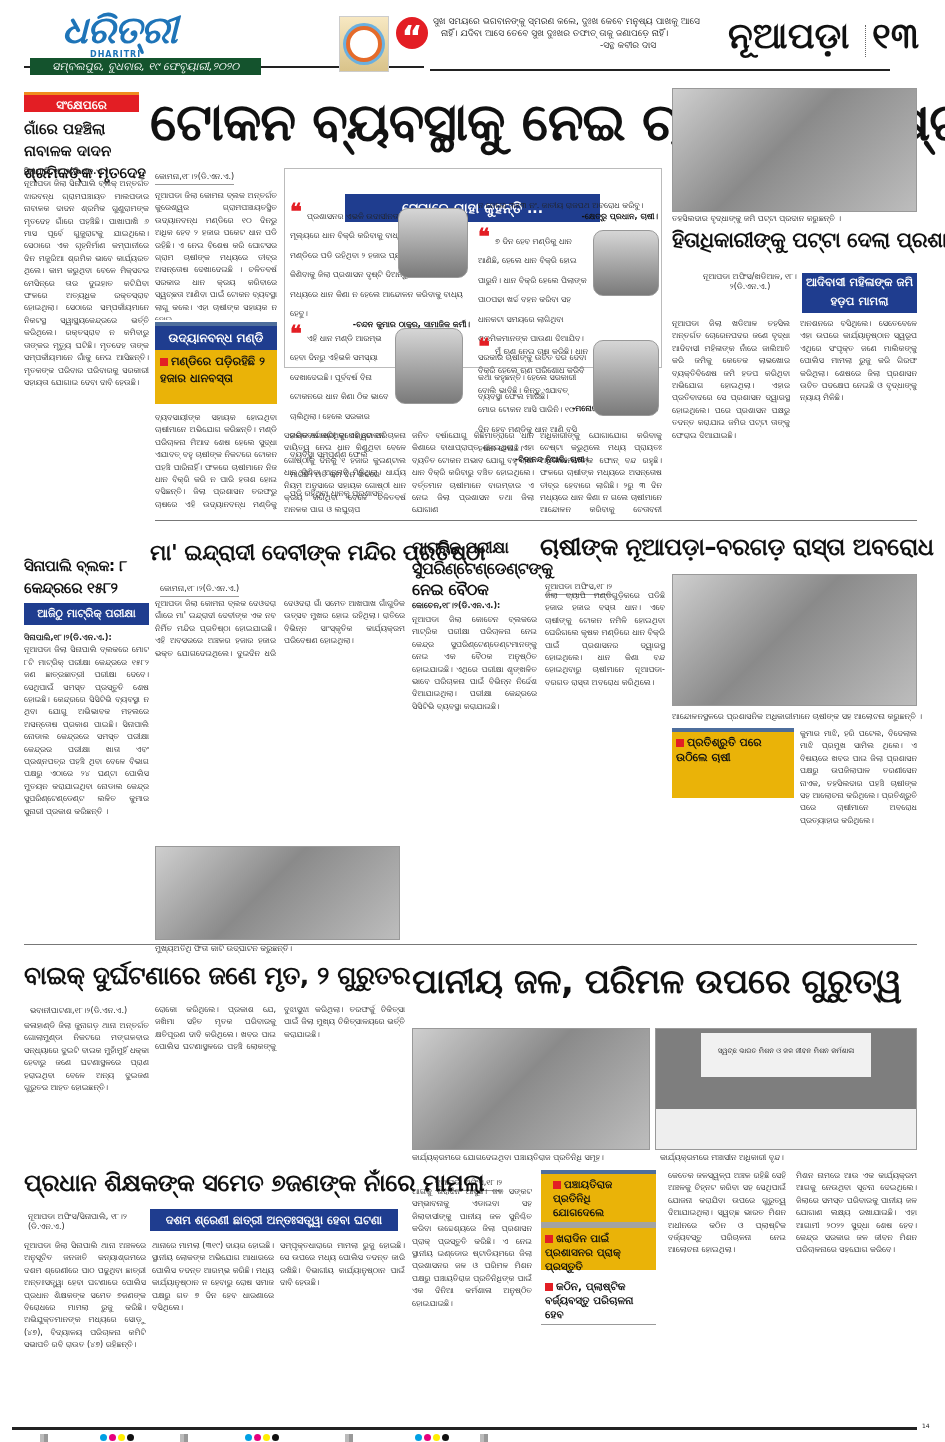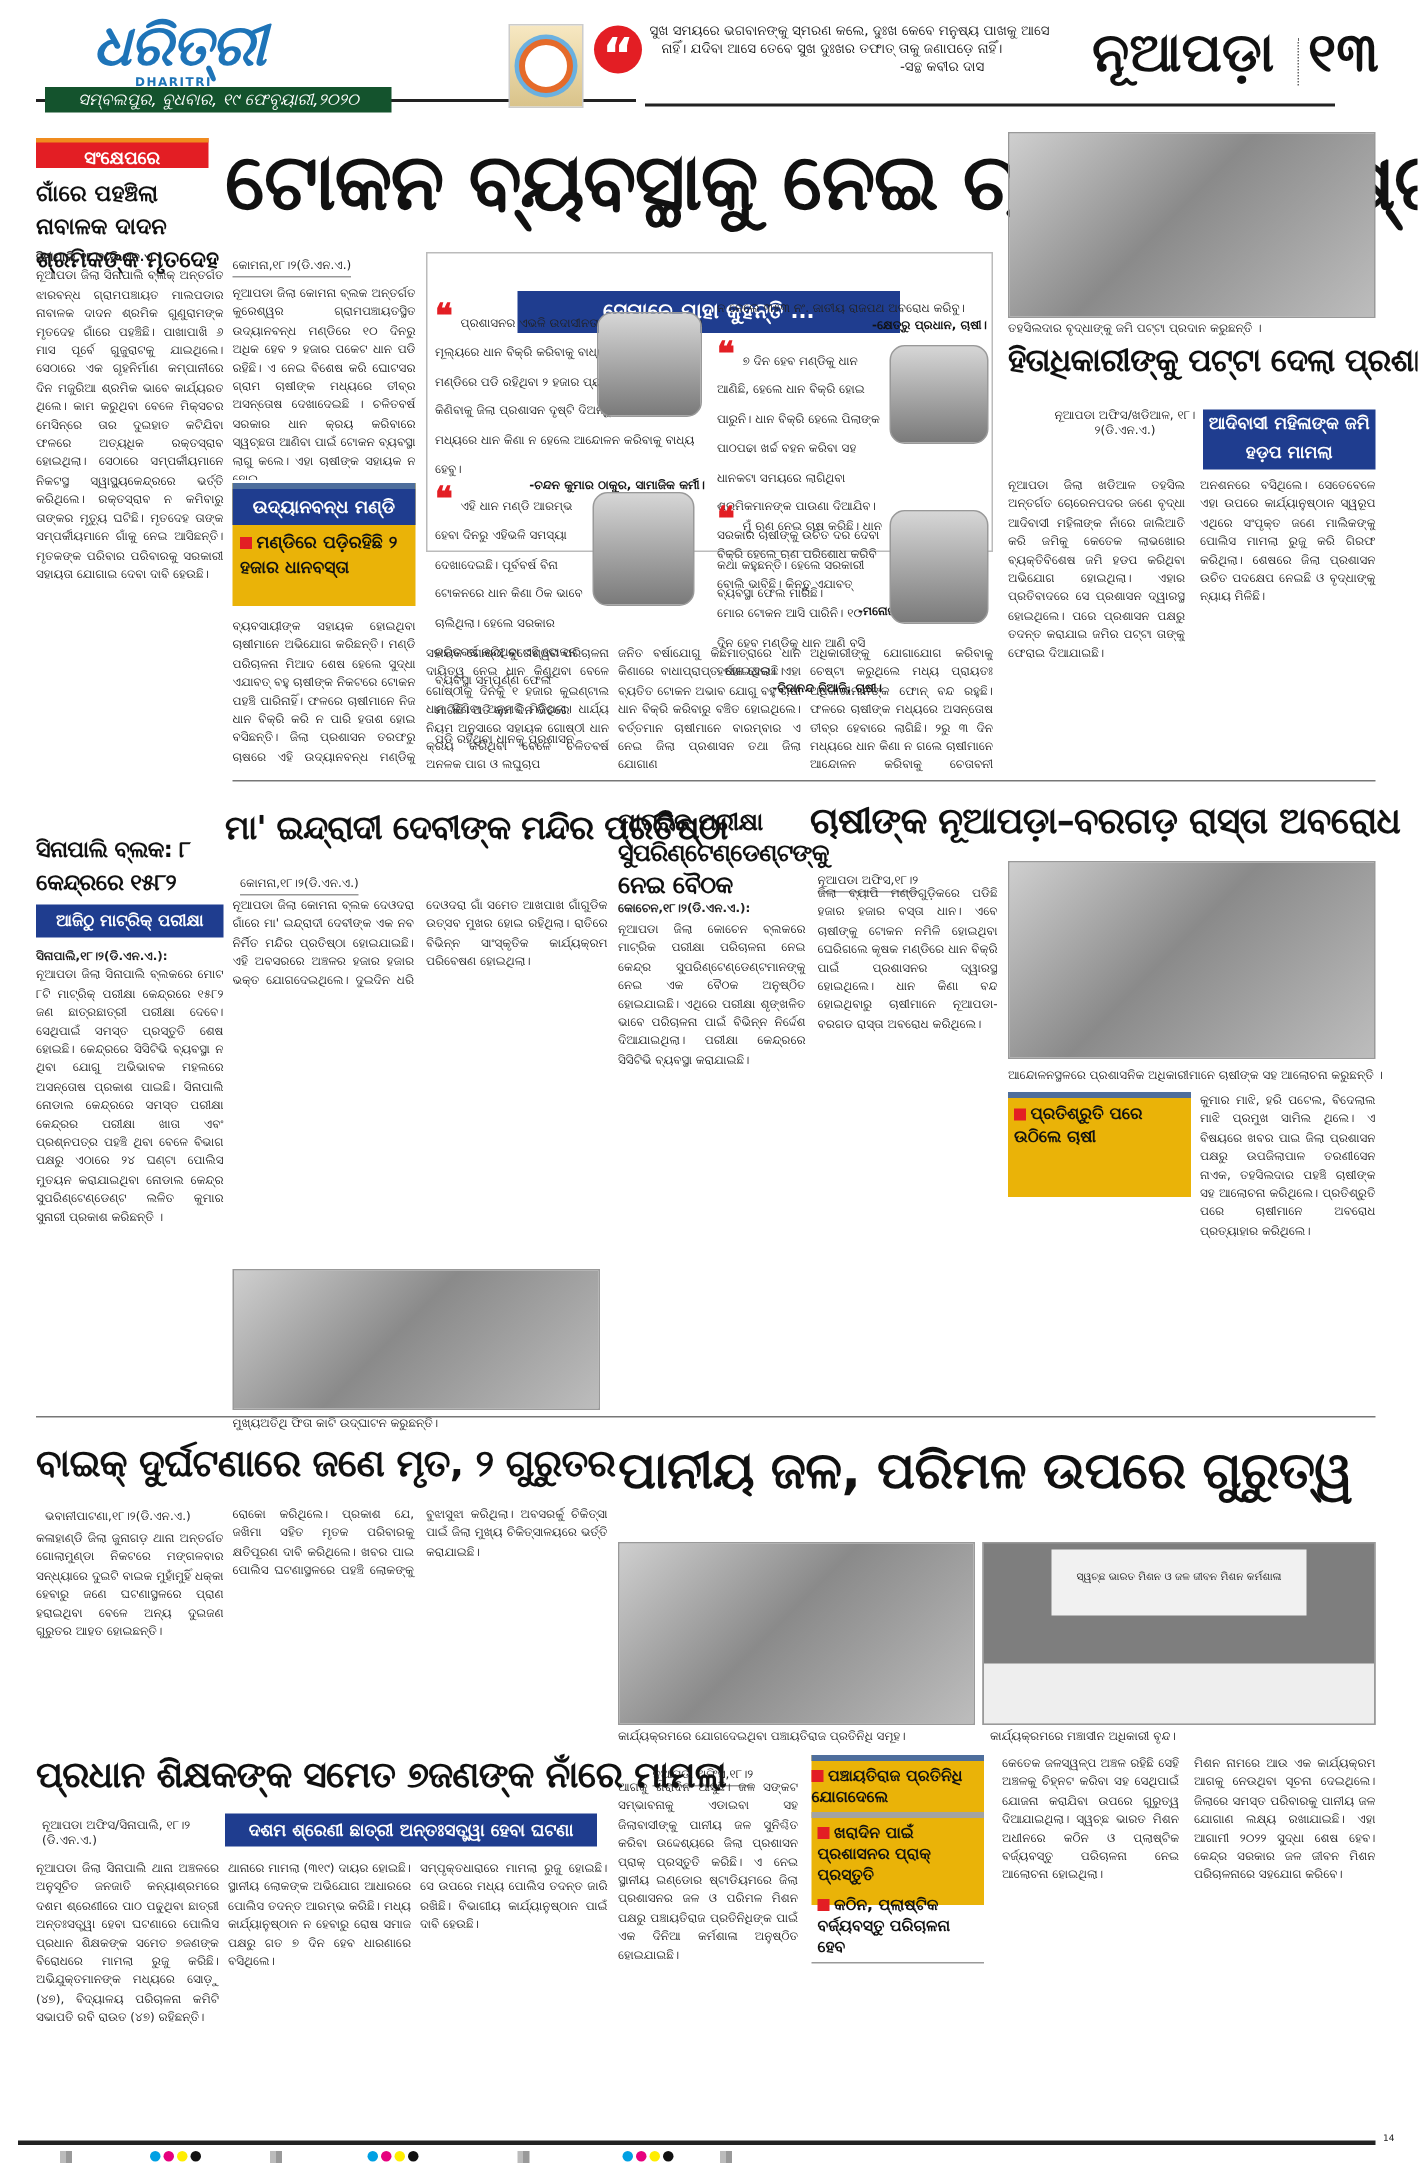--- a/index.html
+++ b/index.html
@@ -159,34 +159,34 @@
 <div class="abs sidebox" style="left:672px;top:728px;width:122px;height:70px;">
   <div class="box-item" style="font-size:11px;line-height:15px;padding:3px 4px;"><span class="red-sq"></span><span>ପ୍ରତିଶ୍ରୁତି ପରେ ଉଠିଲେ ଚାଷୀ</span></div>
 </div>
 <div class="abs body-text" style="left:800px;top:728px;width:117px;height:210px;">କୁମାର ମାଝି, ହରି ପଟେଲ, ବିଦେଲାଲ ମାଝି ପ୍ରମୁଖ ସାମିଲ ଥିଲେ। ଏ ବିଷୟରେ ଖବର ପାଇ ଜିଲା ପ୍ରଶାସନ ପକ୍ଷରୁ ଉପଜିଲାପାଳ ତରଣୀସେନ ନାଏକ, ତହସିଲଦାର ପହଞ୍ଚି ଚାଷୀଙ୍କ ସହ ଆଲୋଚନା କରିଥିଲେ। ପ୍ରତିଶ୍ରୁତି ପରେ ଚାଷୀମାନେ ଅବରୋଧ ପ୍ରତ୍ୟାହାର କରିଥିଲେ।</div>
 
 <div class="abs hr" style="left:24px;top:944px;width:893px;"></div>
 
 <div class="abs h2" style="left:24px;top:962px;width:385px;font-size:25px;white-space:nowrap;">ବାଇକ୍ ଦୁର୍ଘଟଣାରେ ଜଣେ ମୃତ, ୨ ଗୁରୁତର</div>
 <div class="abs caption" style="left:30px;top:1006px;">ଭବାନୀପାଟଣା,୧୮।୨(ଡି.ଏନ.ଏ.)</div>
 <div class="abs body-text" style="left:24px;top:1020px;width:125px;height:135px;">କଳାହାଣ୍ଡି ଜିଲା ଜୁନାଗଡ଼ ଥାନା ଅନ୍ତର୍ଗତ ଗୋଲାମୁଣ୍ଡା ନିକଟରେ ମଙ୍ଗଳବାର ସନ୍ଧ୍ୟାରେ ଦୁଇଟି ବାଇକ ମୁହାଁମୁହିଁ ଧକ୍କା ହେବାରୁ ଜଣେ ଘଟଣାସ୍ଥଳରେ ପ୍ରାଣ ହରାଇଥିବା ବେଳେ ଅନ୍ୟ ଦୁଇଜଣ ଗୁରୁତର ଆହତ ହୋଇଛନ୍ତି।</div>
-<div class="abs body-text" style="left:155px;top:1004px;width:250px;height:150px;column-count:2;column-gap:8px;">ରୋକୋ କରିଥିଲେ। ପ୍ରକାଶ ଯେ, ଜଖିମା ସହିତ ମୃତକ ପରିବାରକୁ କ୍ଷତିପୂରଣ ଦାବି କରିଥିଲେ। ଖବର ପାଇ ପୋଲିସ ଘଟଣାସ୍ଥଳରେ ପହଞ୍ଚି ଲୋକଙ୍କୁ ବୁଝାସୁଝା କରିଥିଲା। ଅବସରର୍କୁ ଚିକିତ୍ସା ପାଇଁ ଜିଲା ମୁଖ୍ୟ ଚିକିତ୍ସାଳୟରେ ଭର୍ତ୍ତି କରାଯାଇଛି।</div>
+<div class="abs body-text" style="left:155px;top:1004px;width:250px;height:150px;column-count:2;column-gap:8px;">ରୋକୋ କରିଥିଲେ। ପ୍ରକାଶ ଯେ, ଜଖିମା ସହିତ ମୃତକ ପରିବାରକୁ କ୍ଷତିପୂରଣ ଦାବି କରିଥିଲେ। ଖବର ପାଇ ପୋଲିସ ଘଟଣାସ୍ଥଳରେ ପହଞ୍ଚି ଲୋକଙ୍କୁ ବୁଝାସୁଝା କରିଥିଲା। ତରଫର୍କୁ ଚିକିତ୍ସା ପାଇଁ ଜିଲା ମୁଖ୍ୟ ଚିକିତ୍ସାଳୟରେ ଭର୍ତ୍ତି କରାଯାଇଛି।</div>
 
 <div class="abs h2" style="left:412px;top:962px;width:510px;font-size:34px;white-space:nowrap;">ପାନୀୟ ଜଳ, ପରିମଳ ଉପରେ ଗୁରୁତ୍ୱ</div>
 <div class="abs photo" style="left:412px;top:1028px;width:238px;height:122px;"></div>
 <div class="abs caption" style="left:412px;top:1153px;">କାର୍ଯ୍ୟକ୍ରମରେ ଯୋଗଦେଇଥିବା ପଞ୍ଚାୟତିରାଜ ପ୍ରତିନିଧି ସମୂହ।</div>
 <div class="abs" style="left:655px;top:1028px;width:262px;height:122px;background:#7e7e7e;border:1px solid #999;">
   <div style="margin:4px auto;width:170px;height:44px;background:#f1f1f1;font-size:7px;text-align:center;padding-top:14px;">ସ୍ୱଚ୍ଛ ଭାରତ ମିଶନ ଓ ଜଳ ଜୀବନ ମିଶନ କର୍ମଶାଳା</div>
   <div style="position:absolute;left:0;right:0;bottom:0;height:40px;background:#eee;"></div>
 </div>
 <div class="abs caption" style="left:660px;top:1153px;">କାର୍ଯ୍ୟକ୍ରମରେ ମଞ୍ଚାସୀନ ଅଧିକାରୀ ବୃନ୍ଦ।</div>
 <div class="abs" style="left:435px;top:1170px;"><span class="dateline-small">ନୂଆପଡା ଅଫିସ,୧୮।୨</span></div>
 <div class="abs body-text" style="left:412px;top:1186px;width:120px;height:225px;">ଆଗକୁ ଖରାଦିନ ଆସୁଛି। ଜଳ ସଙ୍କଟ ସମ୍ଭାବନାକୁ ଏଡାଇବା ସହ ଜିଲାବାସୀଙ୍କୁ ପାନୀୟ ଜଳ ସୁନିଶ୍ଚିତ କରିବା ଉଦ୍ଦେଶ୍ୟରେ ଜିଲା ପ୍ରଶାସନ ପ୍ରାକ୍ ପ୍ରସ୍ତୁତି କରିଛି। ଏ ନେଇ ସ୍ଥାନୀୟ ଇଣ୍ଡୋର ଷ୍ଟାଡିୟମରେ ଜିଲା ପ୍ରଶାସନର ଜଳ ଓ ପରିମଳ ମିଶନ ପକ୍ଷରୁ ପଞ୍ଚାୟତିରାଜ ପ୍ରତିନିଧିଙ୍କ ପାଇଁ ଏକ ଦିନିଆ କର୍ମଶାଳା ଅନୁଷ୍ଠିତ ହୋଇଯାଇଛି।</div>
 <div class="abs sidebox" style="left:541px;top:1170px;width:115px;height:100px;">
-  <div class="box-item" style="font-size:10.5px;line-height:14px;padding:3px 0;border-bottom:4px solid #a3a3a3;"><span class="red-sq"></span><span>ପଞ୍ଚାୟତିରାଜ ପ୍ରତିନିଧି ଯୋଗଦେଲେ</span></div>
+  <div class="box-item" style="font-size:10.5px;line-height:14px;padding:3px 12px;border-bottom:6px solid #a3a3a3;"><span class="red-sq"></span><span>ପଞ୍ଚାୟତିରାଜ ପ୍ରତିନିଧି ଯୋଗଦେଲେ</span></div>
   <div class="box-item" style="font-size:10.5px;line-height:14px;padding:3px 4px;"><span class="red-sq"></span><span>ଖରାଦିନ ପାଇଁ ପ୍ରଶାସନର ପ୍ରାକ୍ ପ୍ରସ୍ତୁତି</span></div>
   <div class="box-item" style="font-size:10.5px;line-height:14px;padding:3px 4px;border-bottom:1px solid #999;"><span class="red-sq"></span><span>କଠିନ, ପ୍ଲାଷ୍ଟିକ ବର୍ଜ୍ୟବସ୍ତୁ ପରିଚାଳନା ହେବ</span></div>
 </div>
 <div class="abs body-text" style="left:668px;top:1170px;width:118px;height:240px;">କେତେକ ଜଳସ୍ୱଳ୍ପ ଅଞ୍ଚଳ ରହିଛି ସେହି ଅଞ୍ଚଳକୁ ଚିହ୍ନଟ କରିବା ସହ ସେଥିପାଇଁ ଯୋଜନା କରାଯିବା ଉପରେ ଗୁରୁତ୍ୱ ଦିଆଯାଇଥିଲା। ସ୍ୱଚ୍ଛ ଭାରତ ମିଶନ ଅଧୀନରେ କଠିନ ଓ ପ୍ଲାଷ୍ଟିକ ବର୍ଜ୍ୟବସ୍ତୁ ପରିଚାଳନା ନେଇ ଆଲୋଚନା ହୋଇଥିଲା।</div>
 <div class="abs body-text" style="left:796px;top:1170px;width:121px;height:240px;">ମିଶନ ନାମରେ ଆଉ ଏକ କାର୍ଯ୍ୟକ୍ରମ ଆଗକୁ ନେଉଥିବା ସୂଚନା ଦେଇଥିଲେ। ଜିଲାରେ ସମସ୍ତ ପରିବାରକୁ ପାନୀୟ ଜଳ ଯୋଗାଣ ଲକ୍ଷ୍ୟ ରଖାଯାଇଛି। ଏହା ଆଗାମୀ ୨୦୨୨ ସୁଦ୍ଧା ଶେଷ ହେବ। କେନ୍ଦ୍ର ସରକାର ଜଳ ଜୀବନ ମିଶନ ପରିଚାଳନାରେ ସହଯୋଗ କରିବେ।</div>
 
 <div class="abs h2" style="left:24px;top:1170px;width:385px;font-size:24px;white-space:nowrap;">ପ୍ରଧାନ ଶିକ୍ଷକଙ୍କ ସମେତ ୭ଜଣଙ୍କ ନାଁରେ ମାମଲା</div>
 <div class="abs caption" style="left:28px;top:1212px;width:110px;text-align:left;">ନୂଆପଡା ଅଫିସ/ସିନାପାଲି, ୧୮।୨ (ଡି.ଏନ.ଏ.)</div>
 <div class="abs blue-band" style="left:150px;top:1209px;width:248px;height:22px;font-size:11.5px;line-height:22px;">ଦଶମ ଶ୍ରେଣୀ ଛାତ୍ରୀ ଅନ୍ତଃସତ୍ତ୍ୱା ହେବା ଘଟଣା</div>
 <div class="abs body-text" style="left:24px;top:1240px;width:122px;height:170px;">ନୂଆପଡା ଜିଲା ସିନାପାଲି ଥାନା ଅଞ୍ଚଳରେ ଅନୁସୂଚିତ ଜନଜାତି କନ୍ୟାଶ୍ରମରେ ଦଶମ ଶ୍ରେଣୀରେ ପାଠ ପଢୁଥିବା ଛାତ୍ରୀ ଅନ୍ତଃସତ୍ତ୍ୱା ହେବା ଘଟଣାରେ ପୋଲିସ ପ୍ରଧାନ ଶିକ୍ଷକଙ୍କ ସମେତ ୭ଜଣଙ୍କ ବିରୋଧରେ ମାମଲା ରୁଜୁ କରିଛି। ଅଭିଯୁକ୍ତମାନଙ୍କ ମଧ୍ୟରେ ସୋଡ଼ୁ (୪୭), ବିଦ୍ୟାଳୟ ପରିଚାଳନା କମିଟି ସଭାପତି ରବି ରାଉତ (୪୭) ରହିଛନ୍ତି।</div>

